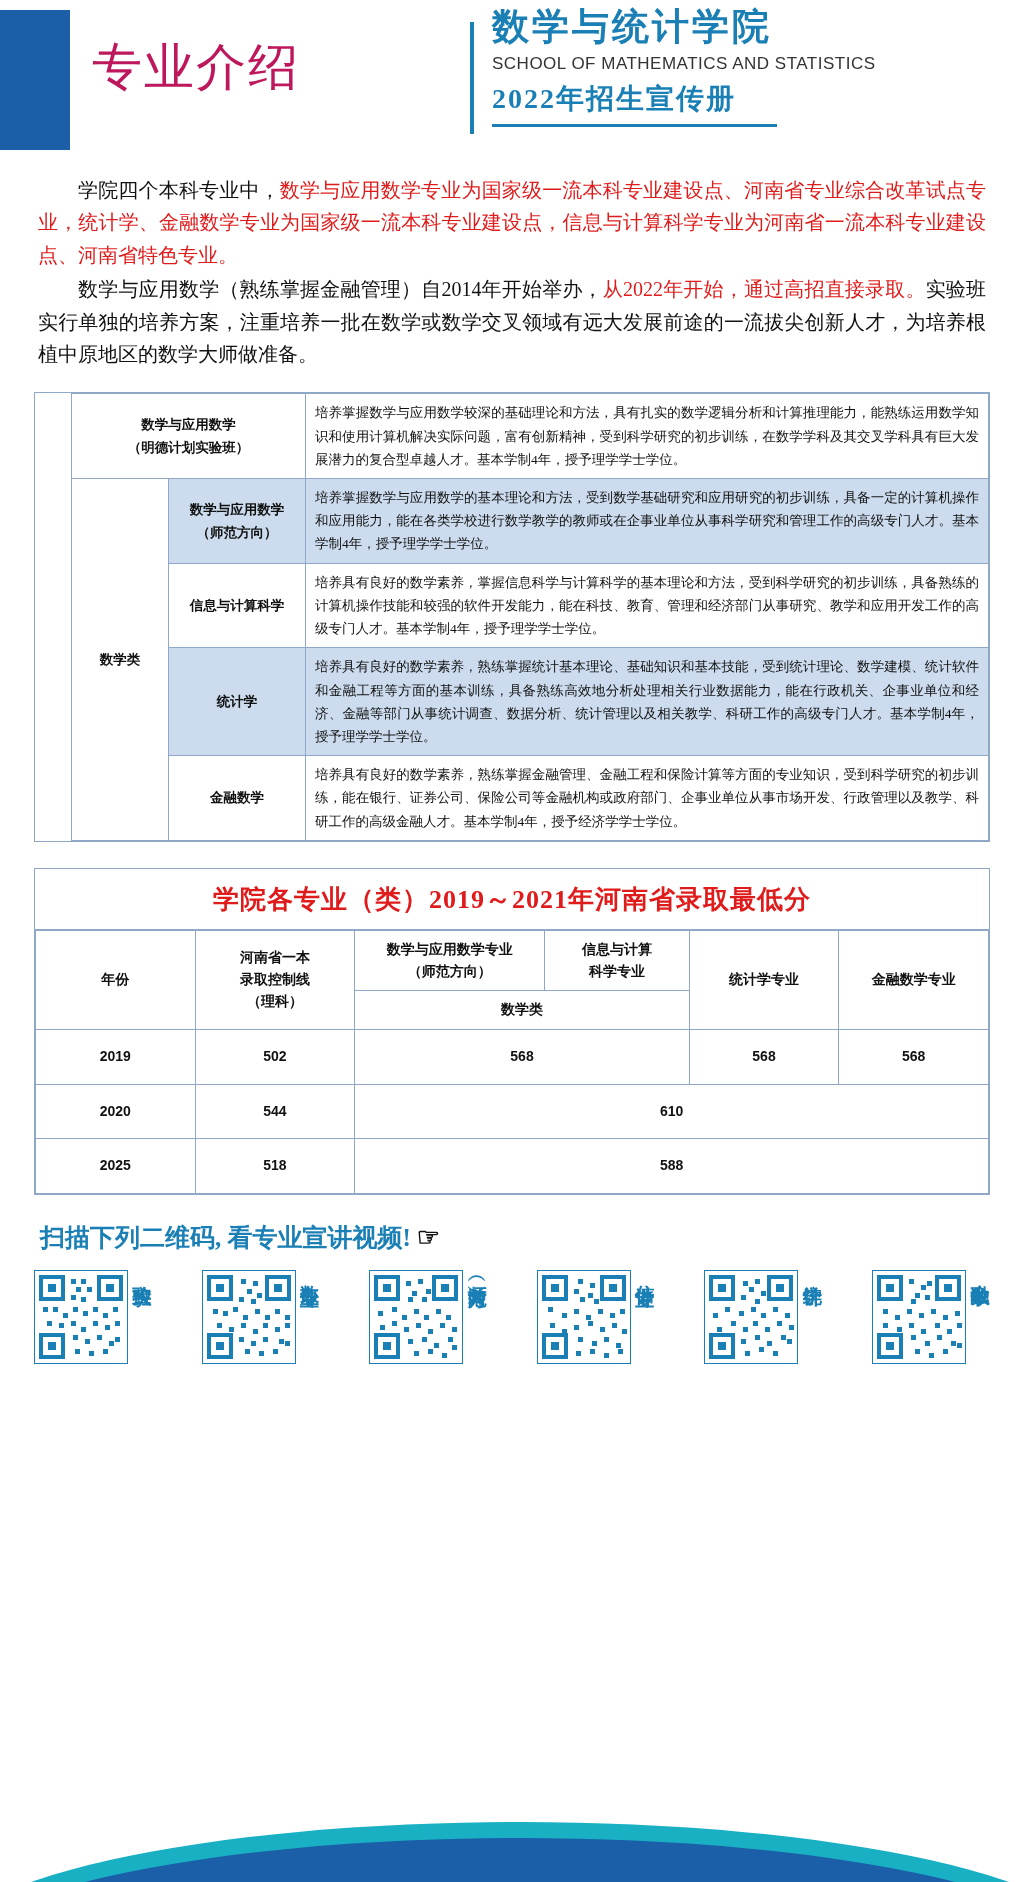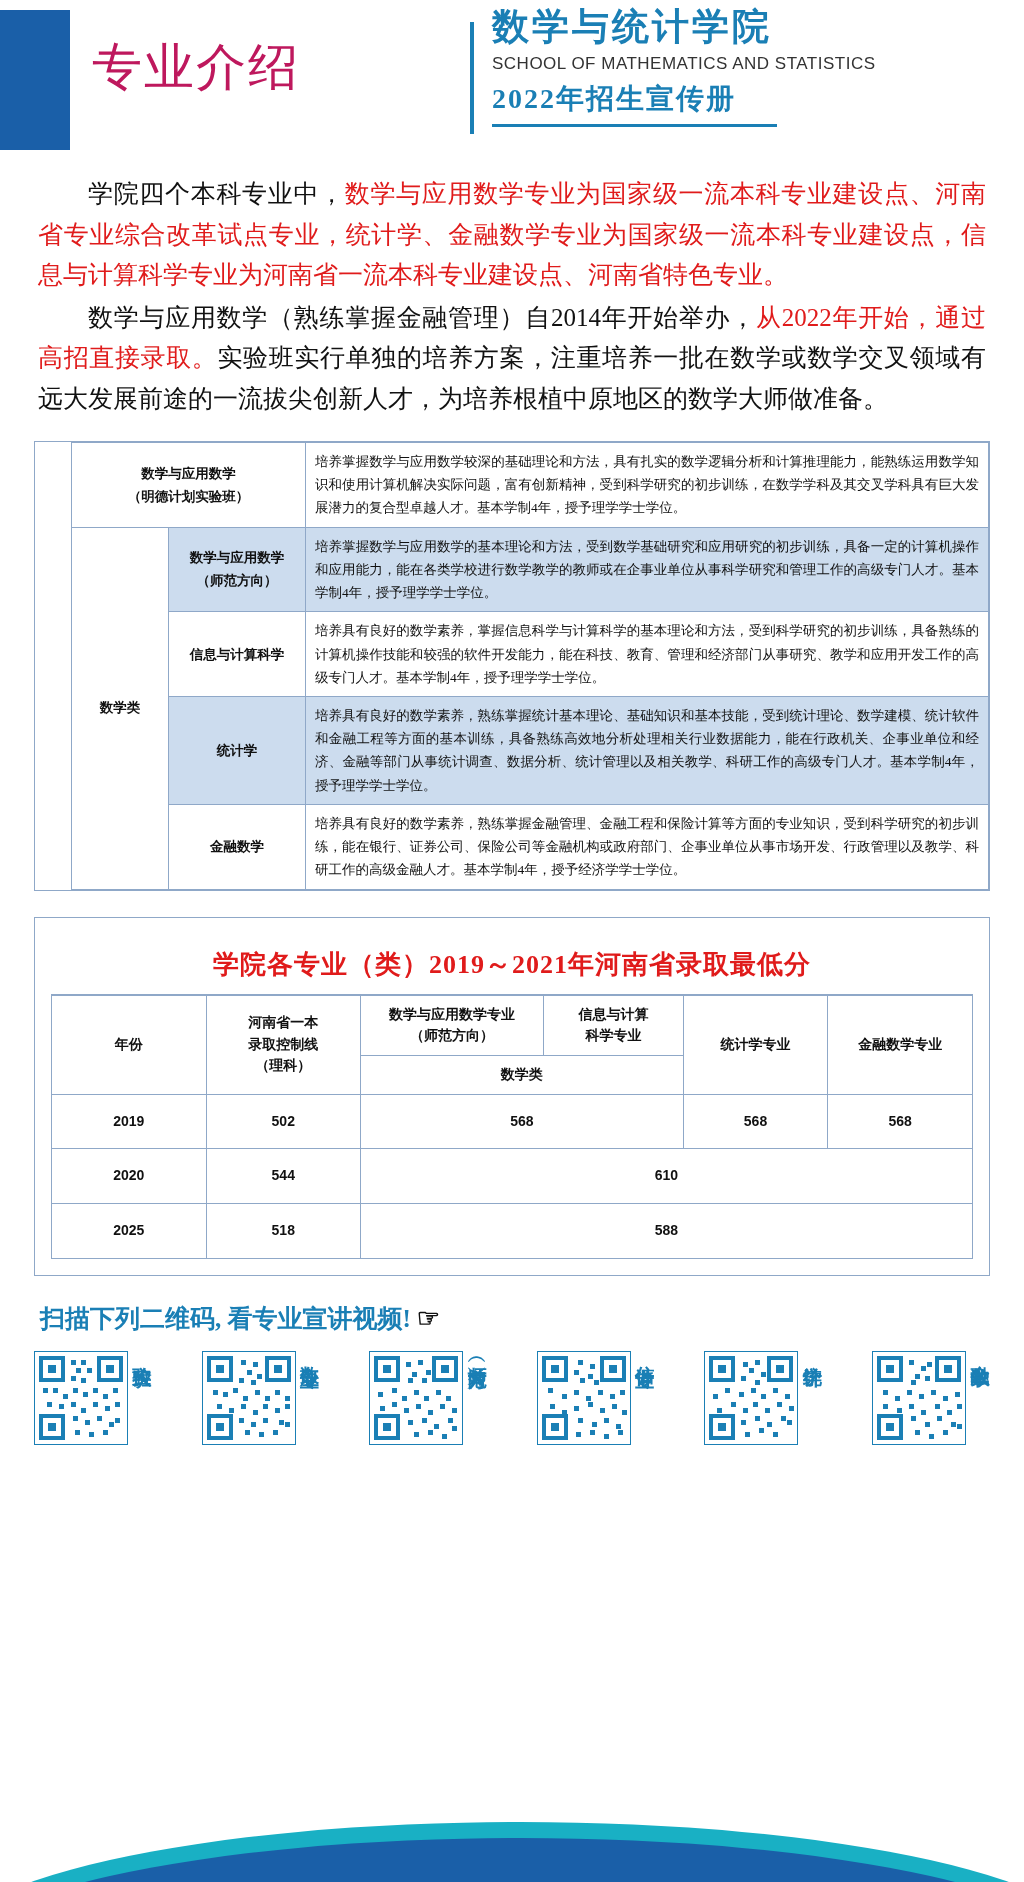--- a/index.html
+++ b/index.html
@@ -78,21 +78,21 @@
   .hr-underline {
     margin-top: 6px;
     width: 285px;
     height: 3px;
     background: #1a7fb5;
   }
 
   
   .intro {
     margin: 14px 38px 8px 38px;
-    font-size: 25px;
+    font-size: 20px;
     line-height: 1.62;
     color: #111111;
     text-align: justify;
   }
   .intro p {
     margin: 0 0 2px 0;
     text-indent: 2em;
   }
   .red { color: #e01b1b; }
 
@@ -140,21 +140,21 @@
     text-align: justify;
     font-family: Liberation Serif, serif;
   }
   tr.shade td { background: #ccdcee; }
   tr.plain td { background: #ffffff; }
 
   
   .scores-wrap {
     margin: 26px 34px 0 34px;
     border: 1.5px solid #8fa8c8;
-    padding: 16px;
+    padding: 0;
   }
   .scores-title {
     text-align: center;
     color: #e01b1b;
     font-weight: bold;
     font-size: 26px;
     padding: 13px 0 12px 0;
     letter-spacing: 1px;
     font-family: "Liberation Serif", serif;
     border-bottom: 1px solid #8fa8c8;

